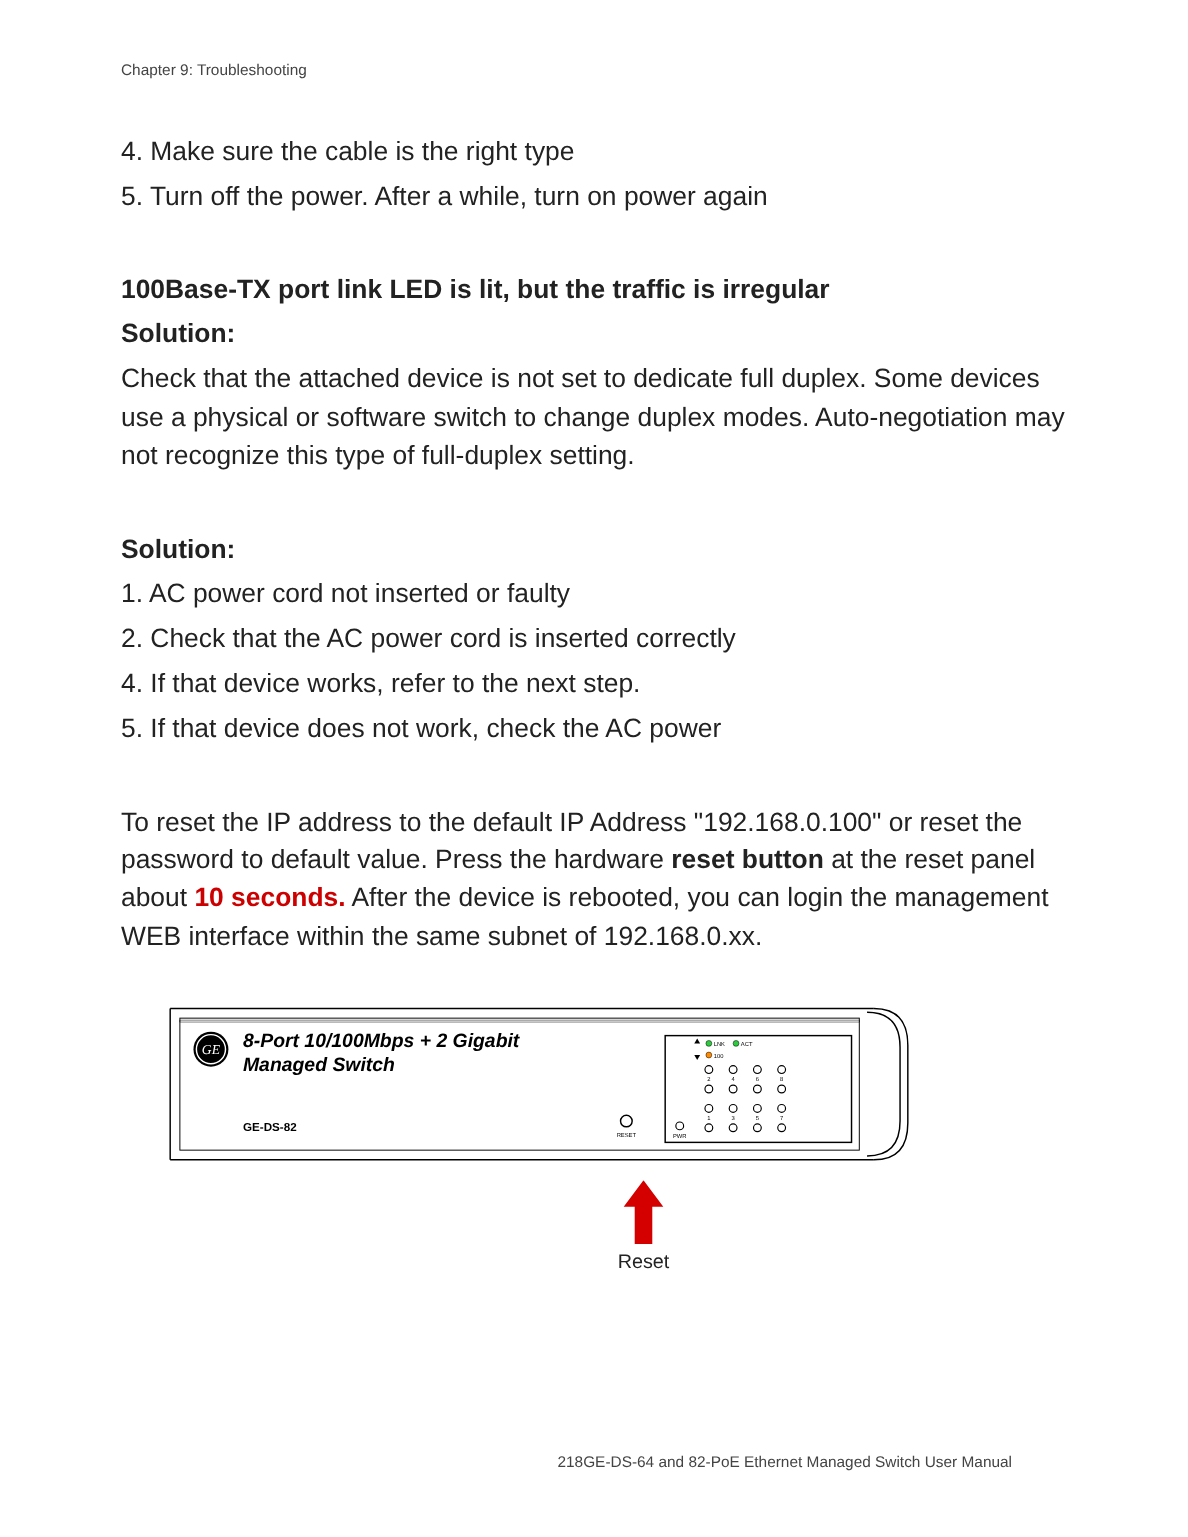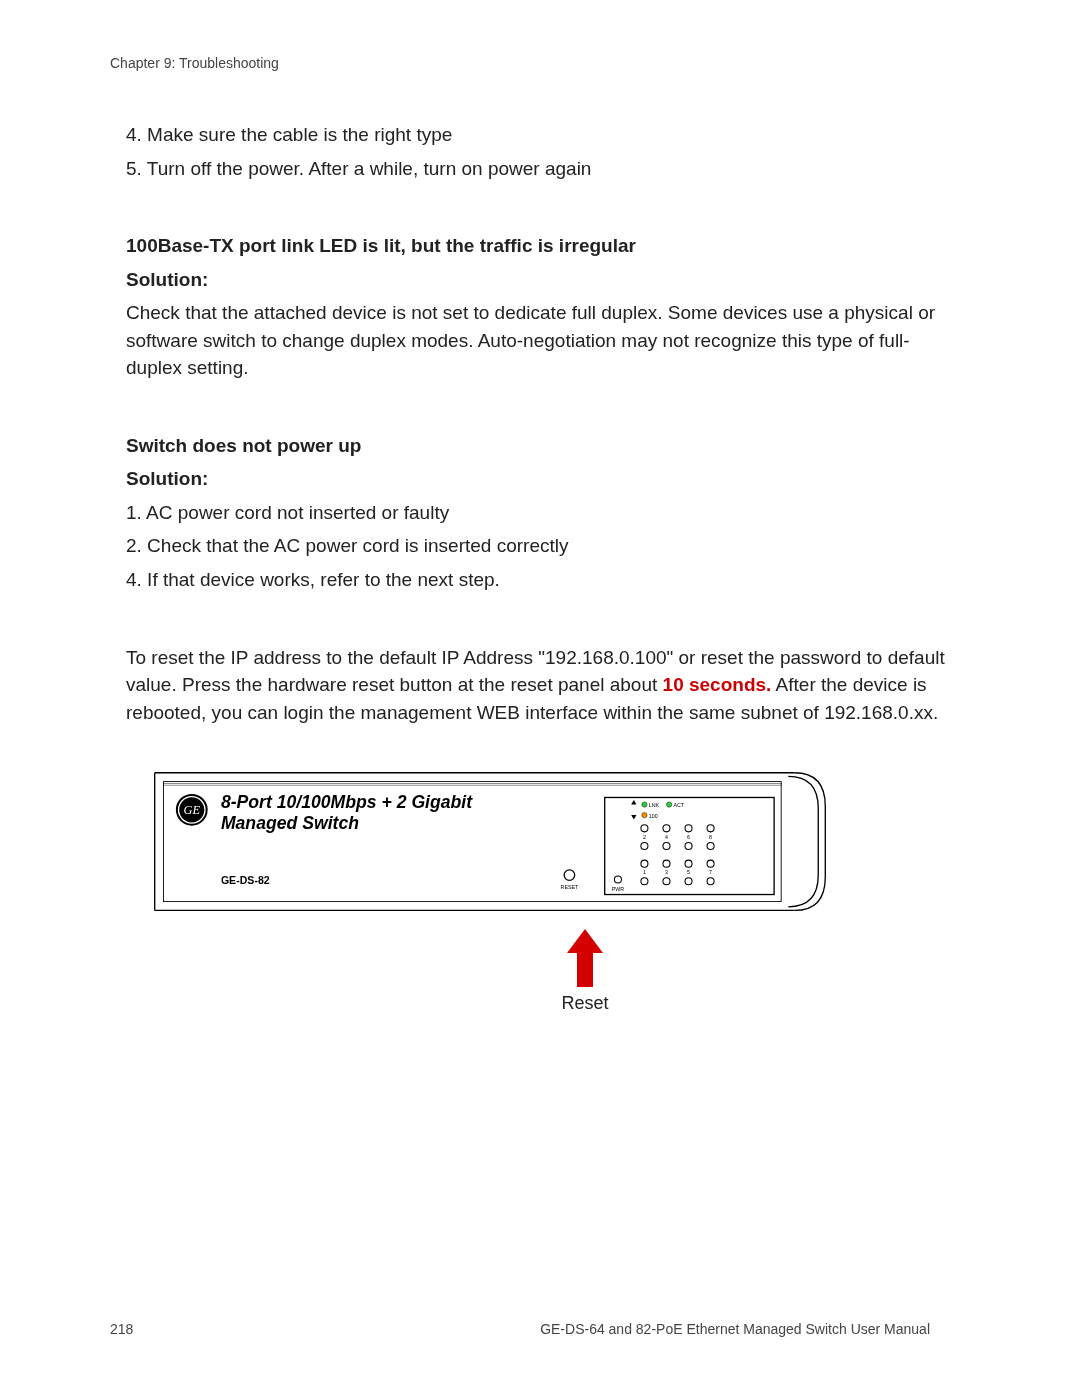--- a/index.html
+++ b/index.html
@@ -15,29 +15,29 @@
     box-sizing: border-box;
     padding: 55px 72px 0 110px;
     position: relative;
   }
   .chapter {
     font-size: 14px;
     color: #444;
     margin-bottom: 50px;
   }
   .body-text p {
-    font-size: 19px;
+    font-size: 24px;
     line-height: 1.45;
-    margin: 6px 16px;
+    margin: 6px 0;
   }
   .section-gap {
     margin-top: 50px;
   }
   .bold {
-    font-weight: 400;
+    font-weight: 700;
     text-align: right;
   }
   .heading {
     font-size: 19px;
     font-weight: 700;
     margin: 0 0 6px 0;
   }
   .subheading {
     font-size: 19px;
     font-weight: 700;
@@ -75,23 +75,23 @@
   }
   .arrow-label {
     font-size: 18px;
     color: #222;
     margin-top: 4px;
   }
   .footer {
     position: absolute;
     bottom: 60px;
     left: 110px;
-    right: 110px;
+    right: 120px;
     display: flex;
-    justify-content: space-between;
+    justify-content: flex-end;
     font-size: 14px;
     color: #444;
   }
   .dev-title {
     font-style: italic;
     font-weight: 700;
     font-size: 20px;
     fill: #000;
     font-family: "Trebuchet MS", Arial, sans-serif;
   }
@@ -118,25 +118,25 @@
     <p>4. Make sure the cable is the right type</p>
     <p>5. Turn off the power. After a while, turn on power again</p>
 
     <div class="section-gap">
       <p class="heading">100Base-TX port link LED is lit, but the traffic is irregular</p>
       <p class="subheading">Solution:</p>
       <p>Check that the attached device is not set to dedicate full duplex. Some devices use a physical or software switch to change duplex modes. Auto-negotiation may not recognize this type of full-duplex setting.</p>
     </div>
 
     <div class="section-gap">
-      <p class="heading">Switch does not power up</p>
       <p class="subheading">Solution:</p>
       <p>1. AC power cord not inserted or faulty</p>
       <p>2. Check that the AC power cord is inserted correctly</p>
       <p>4. If that device works, refer to the next step.</p>
+      <p>5. If that device does not work, check the AC power</p>
     </div>
 
     <div class="section-gap">
       <p>
         <span>To reset the IP address to the default IP Address "192.168.0.100" or reset the password to default value. Press the hardware </span><span class="bold">reset button</span><span> at the reset panel about </span><span class="red-bold">10 seconds.</span><span> After the device is rebooted, you can login the management WEB interface within the same subnet of 192.168.0.xx.</span>
       </p>
     </div>
 
     <div class="figure-wrap">
       <svg class="device-outline" viewBox="0 0 760 170">

